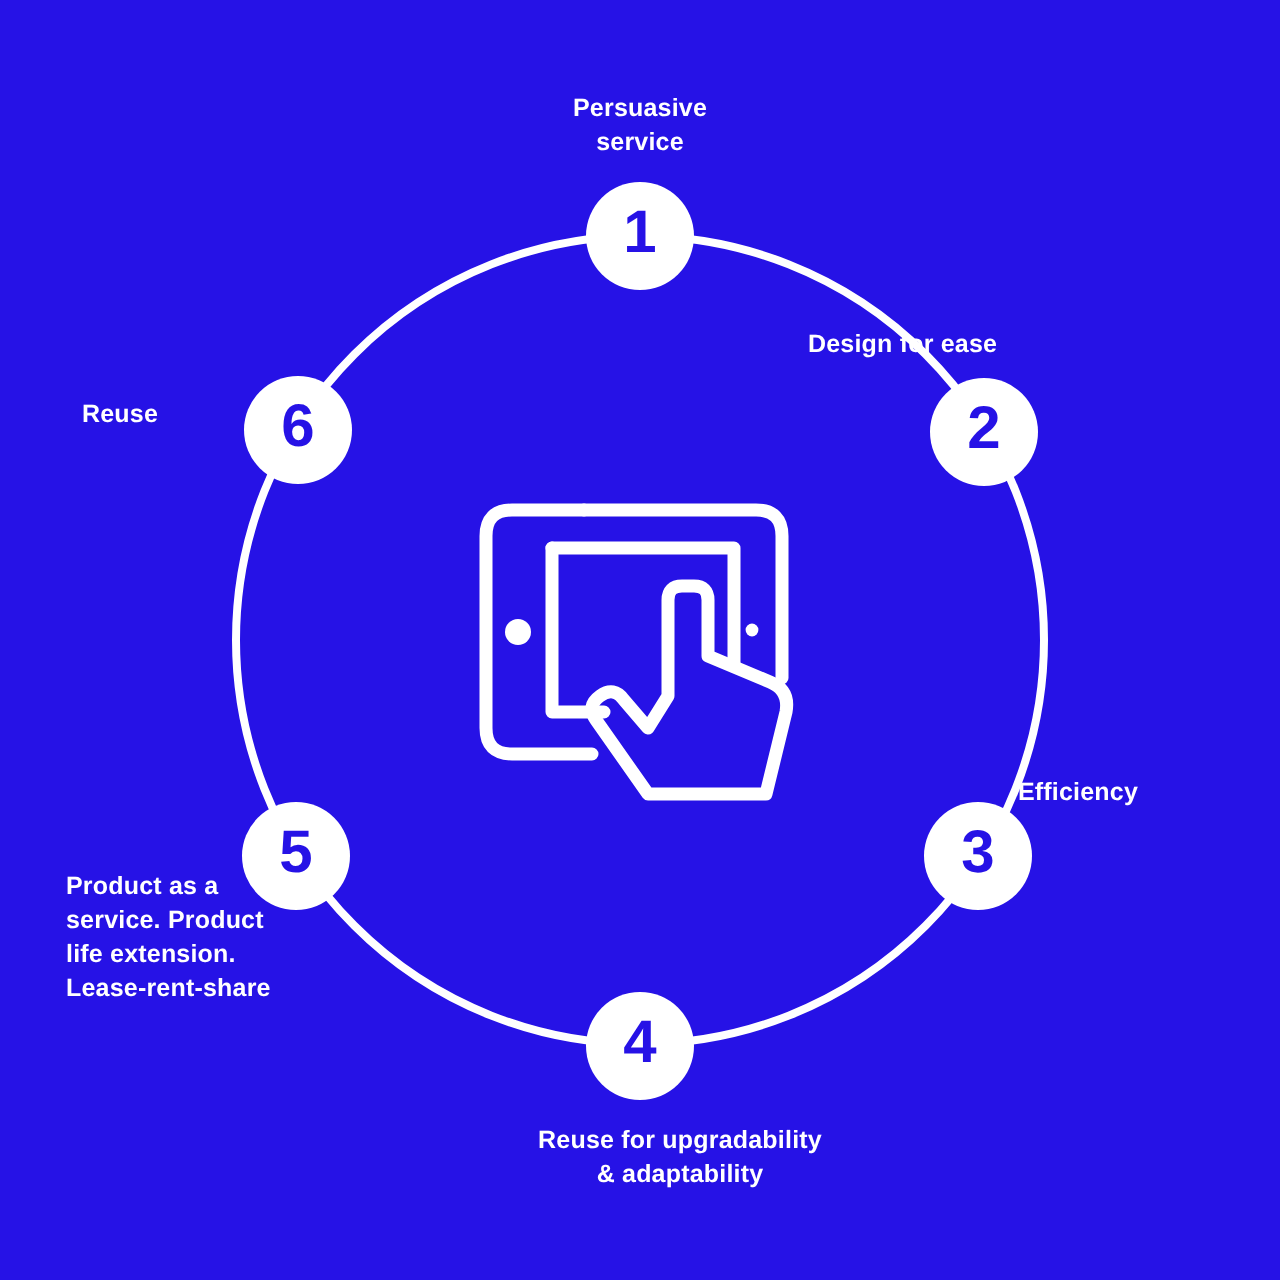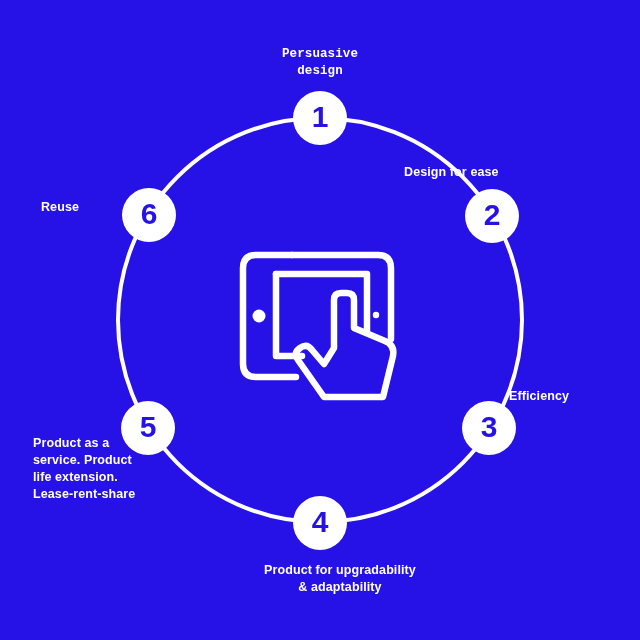--- a/index.html
+++ b/index.html
@@ -67,21 +67,20 @@
     font-size: 12.5px;
     font-weight: bold;
     line-height: 1.35;
     letter-spacing: 0.1px;
   }
   .label-1 {
     left: 250px;
     top: 46px;
     width: 140px;
     text-align: center;
-    font-family: Liberation Mono, monospace;
   }
   .label-2 {
     right: 26px;
     top: 164px;
     width: 210px;
     text-align: left;
   }
   .label-3 {
     right: 26px;
     top: 388px;
@@ -156,33 +155,33 @@
   </div>
   <div class="node node-5">
     <span>5</span>
   </div>
   <div class="node node-6">
     <span>6</span>
   </div>
 
   <div class="label label-1">
     <div>Persuasive</div>
-    <div>design</div>
+    <div>service</div>
   </div>
 
   <div class="label label-2">
     <div>Design for ease</div>
   </div>
 
   <div class="label label-3">
     <div>Efficiency</div>
   </div>
 
   <div class="label label-4">
-    <div>Product for upgradability</div>
+    <div>Reuse for upgradability</div>
     <div>&amp; adaptability</div>
   </div>
 
   <div class="label label-5">
     <div>Product as a</div>
     <div>service. Product</div>
     <div>life extension.</div>
     <div>Lease-rent-share</div>
   </div>
 

